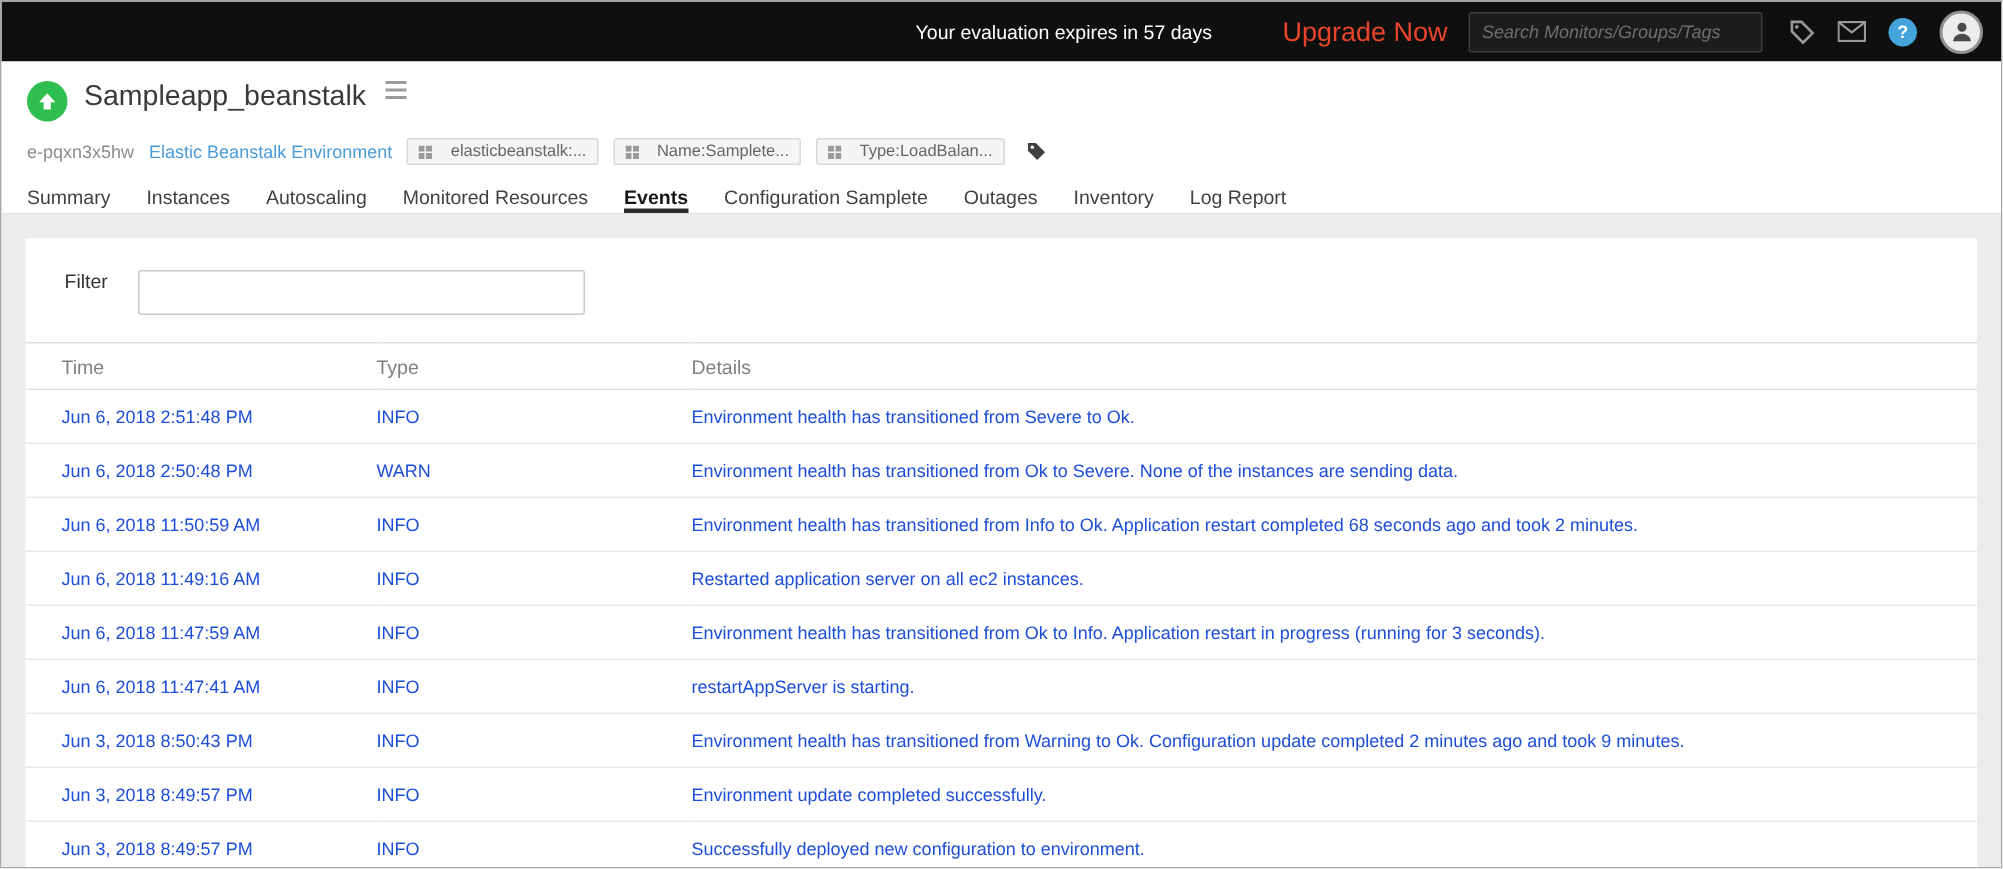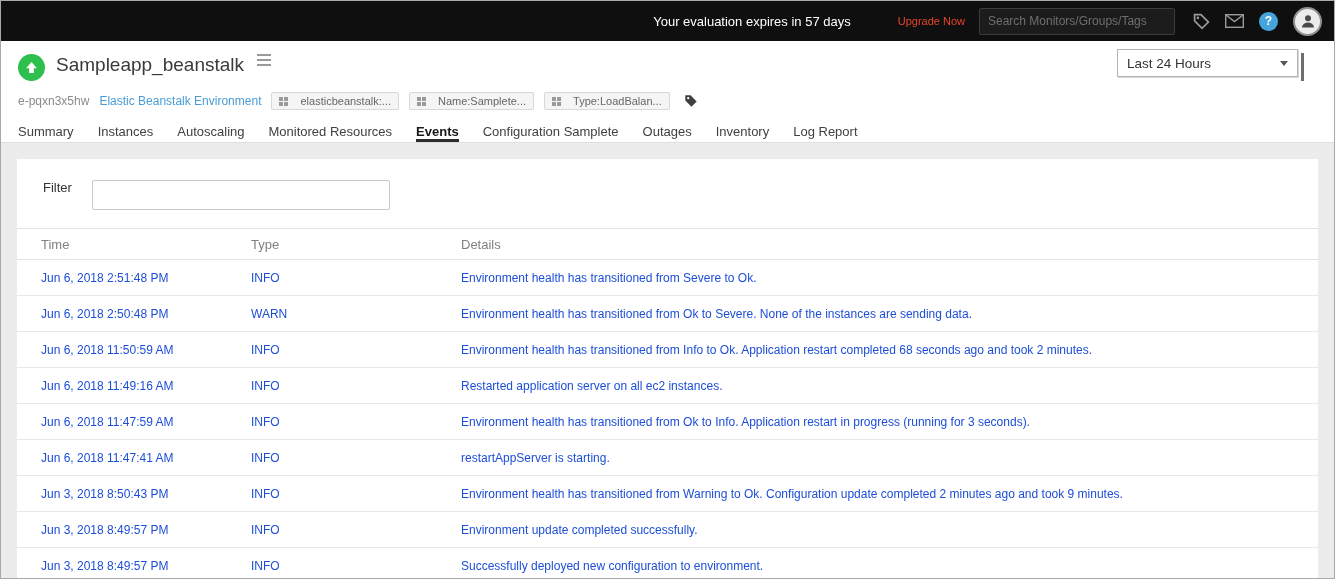--- a/index.html
+++ b/index.html
@@ -8,22 +8,22 @@
     --link-blue:#4a9bd6;
     --help-blue:#45a4dc;
   }
   *{margin:0;padding:0;box-sizing:border-box;}
   body{font-family:"Liberation Sans",sans-serif;background:#fff;}
   .screen{width:1335px;height:579px;border:1px solid #a8a8a8;background:#fff;overflow:hidden;display:flex;flex-direction:column;}
 
   
   .topbar{height:40px;background:#0f0f0f;display:flex;align-items:center;justify-content:flex-end;padding:0 12px;gap:14px;flex-shrink:0;}
   .eval-text{color:#fff;font-size:13px;}
-  .upgrade{color:var(--upgrade-red);font-size:11px;cursor:pointer;text-decoration:none;padding-left:33px;}
-  .topbar-search{width:196px;height:27px;background:#1c1c1c;border:1px solid #3c3c3c;border-radius:2px;color:#ccc;font-size:12px;padding:0 8px;outline:none;}
+  .upgrade{color:var(--upgrade-red);font-size:18px;cursor:pointer;text-decoration:none;padding-left:33px;}
+  .topbar-search{width:196px;height:27px;background:#1c1c1c;border:1px solid #3c3c3c;border-radius:2px;color:#ccc;font-size:12px;padding:0 8px;outline:none;font-style:italic;}
   .topbar-search::placeholder{color:#6f6f6f;}
   .topbar-icons{display:flex;align-items:center;gap:15px;margin-left:4px;}
   .tb-icon{display:inline-flex;align-items:center;justify-content:center;cursor:pointer;}
   .help-badge{width:19px;height:19px;border-radius:50%;background:var(--help-blue);color:#fff;font-size:12px;font-weight:bold;display:inline-flex;align-items:center;justify-content:center;cursor:pointer;}
   .avatar{width:29px;height:29px;border-radius:50%;background:#ececec;border:2px solid #8f8f8f;display:inline-flex;align-items:center;justify-content:center;cursor:pointer;}
 
   
   .header{background:#fff;position:relative;padding-top:13px;flex-shrink:0;}
   .header-inner{padding:0 17px;}
   .title-row{display:flex;align-items:flex-start;height:30px;}
@@ -144,27 +144,20 @@
 
         <span class="tags-label-icon">
           <svg width="14" height="14" viewBox="0 0 16 16">
               <path d="M1.5 1.5 h6 l7 7 -6 6 -7 -7 z" fill="#3f3f3f"></path>
               <circle cx="4.8" cy="4.8" r="1.3" fill="#ffffff"></circle>
             </svg>
         </span>
       </div>
     </div>
 
-    <div class="timerange-wrap">
-      <div class="timerange">
-        <span>Last 24 Hours</span>
-        <span class="caret"></span>
-      </div>
-      <span class="side-handle"></span>
-    </div>
 
     <div class="tabs-row">
 
         <span class="tab">Summary</span>
 
         <span class="tab">Instances</span>
 
         <span class="tab">Autoscaling</span>
 
         <span class="tab">Monitored Resources</span>

